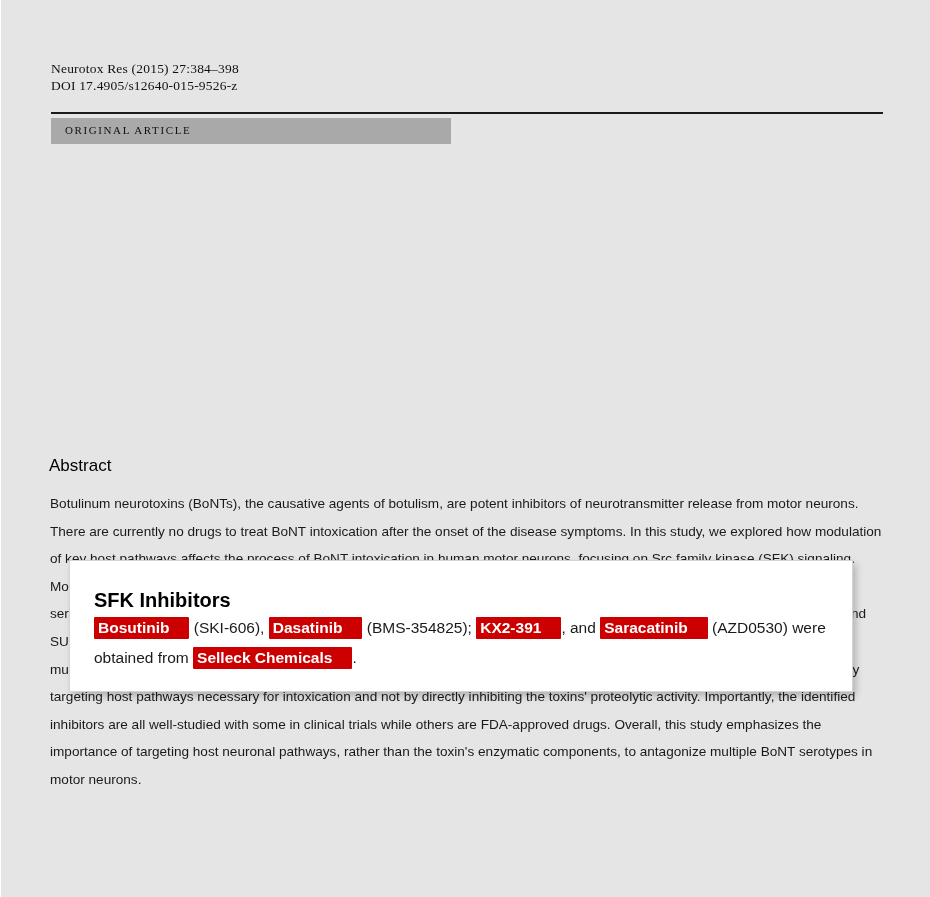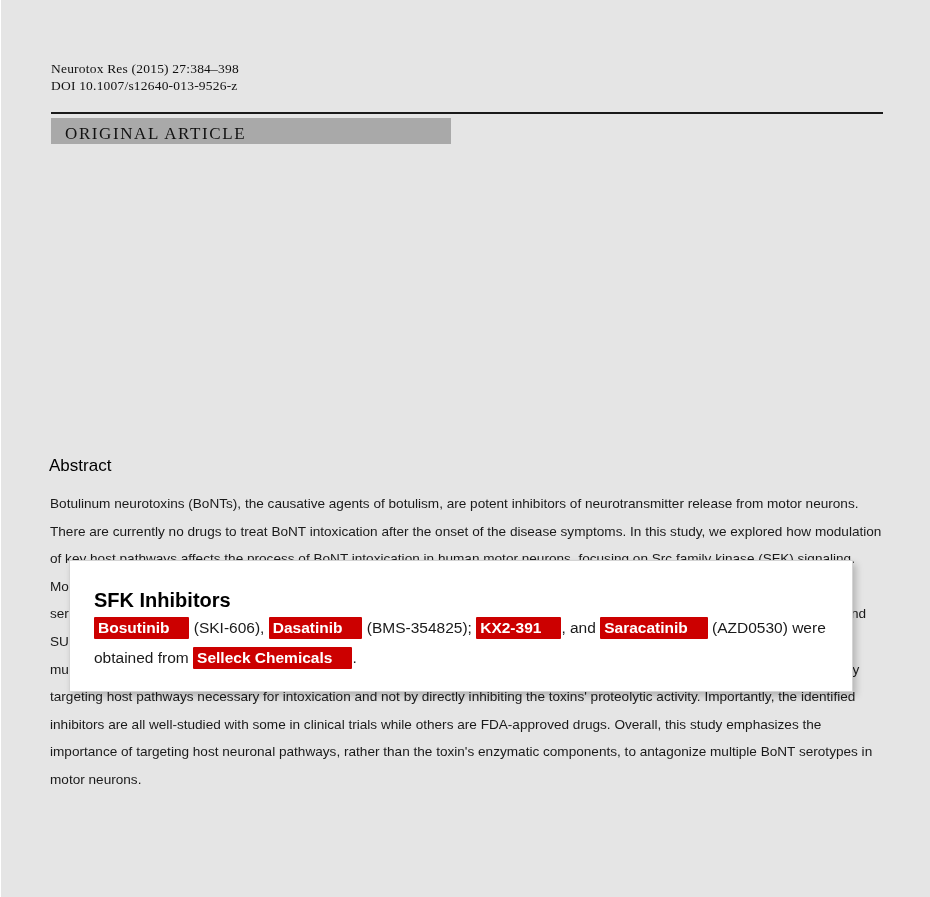--- a/index.html
+++ b/index.html
@@ -49,21 +49,21 @@
     top: 118px;
     width: 400px;
     height: 26px;
     background: #a9a9a9;
   }
   .article-type-text {
     position: absolute;
     left: 64px;
     top: 124px;
     font-family: "Liberation Serif", serif;
-    font-size: 17px;
+    font-size: 11px;
     letter-spacing: 1.6px;
     color: #111;
   }
 
   
   .title {
     position: absolute;
     left: 48px;
     top: 184px;
     width: 800px;
@@ -144,21 +144,21 @@
     white-space: nowrap;
   }
 </style>
 </head>
 <body>
 
 <div class="page">
 
   <div class="journal-ref">
     <div>Neurotox Res (2015) 27:384–398</div>
-    <div>DOI 10.1007/s12640-013-9526-z</div>
+    <div>DOI 17.4905/s12640-015-9526-z</div>
   </div>
 
   <div class="rule-top"></div>
   <div class="article-type-band"></div>
   <div class="article-type-text">ORIGINAL ARTICLE</div>
 
 
 
   <div class="abstract-heading">Abstract</div>
   <div class="abstract-body">Botulinum neurotoxins (BoNTs), the causative agents of botulism, are potent inhibitors of neurotransmitter release from motor neurons. There are currently no drugs to treat BoNT intoxication after the onset of the disease symptoms. In this study, we explored how modulation of key host pathways affects the process of BoNT intoxication in human motor neurons, focusing on Src family kinase (SFK) signaling. Motor neurons derived from human embryonic stem (hES) cells were treated with a panel of SFK inhibitors and intoxicated with BoNT serotypes A, B, or E (which are responsible for the majority of human cases). Bosutinib, dasatinib, KX2-391, PP1, PP2, Saracatinib, and SU6656 antagonized multiple BoNT serotypes. Furthermore, the data indicated that the treatment of hES-derived motor neurons with multiple SFK inhibitors increased the antagonistic effect synergistically. Mechanistically, the small molecules appear to inhibit BoNTs by targeting host pathways necessary for intoxication and not by directly inhibiting the toxins' proteolytic activity. Importantly, the identified inhibitors are all well-studied with some in clinical trials while others are FDA-approved drugs. Overall, this study emphasizes the importance of targeting host neuronal pathways, rather than the toxin's enzymatic components, to antagonize multiple BoNT serotypes in motor neurons.</div>

